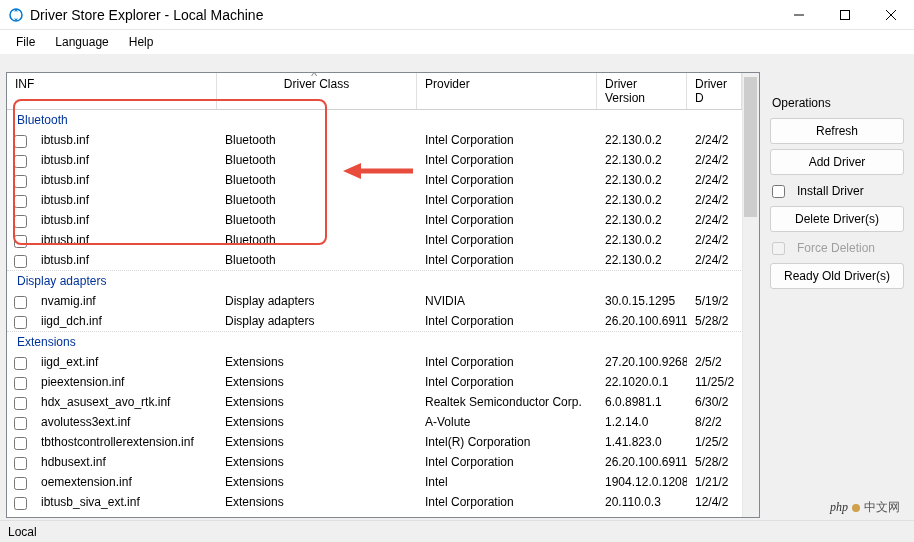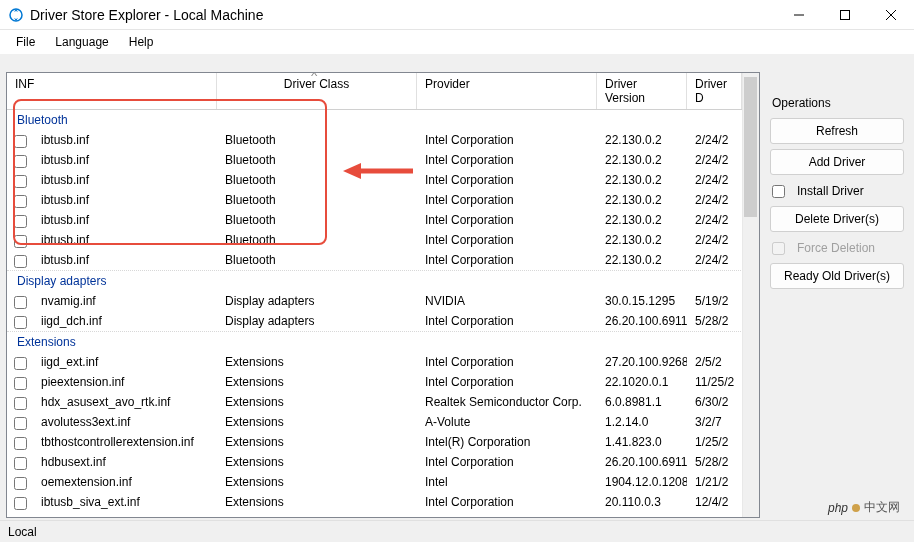--- a/index.html
+++ b/index.html
@@ -248,21 +248,21 @@
             <div class="cell date-cell">6/30/2</div>
           </div>
           <div class="row">
             <div class="cell checkbox-cell">
               <input type="checkbox" style="">
             </div>
             <div class="cell inf-cell">avolutess3ext.inf</div>
             <div class="cell class-cell">Extensions</div>
             <div class="cell provider-cell">A-Volute</div>
             <div class="cell version-cell">1.2.14.0</div>
-            <div class="cell date-cell">3/2/7</div>
+            <div class="cell date-cell">8/2/2</div>
           </div>
           <div class="row">
             <div class="cell checkbox-cell">
               <input type="checkbox" style="">
             </div>
             <div class="cell inf-cell">tbthostcontrollerextension.inf</div>
             <div class="cell class-cell">Extensions</div>
             <div class="cell provider-cell">Intel(R) Corporation</div>
             <div class="cell version-cell">1.41.823.0</div>
             <div class="cell date-cell">1/25/2</div>
@@ -324,16 +324,16 @@
     </label>
     <button class="side-btn">Ready Old Driver(s)</button>
   </div>
 </div>
 
 <div class="statusbar">
   <span>Local</span>
 </div>
 
 <div class="watermark">
-  <span style="font-family:Liberation Sans, sans-serif;font-style:italic;color:#333;">php</span>
+  <span style="font-family:Liberation Serif, serif;font-style:italic;color:#333;">php</span>
   <span class="dot"></span>
   <span>中文网</span>
 </div>
 
 </body></html>

